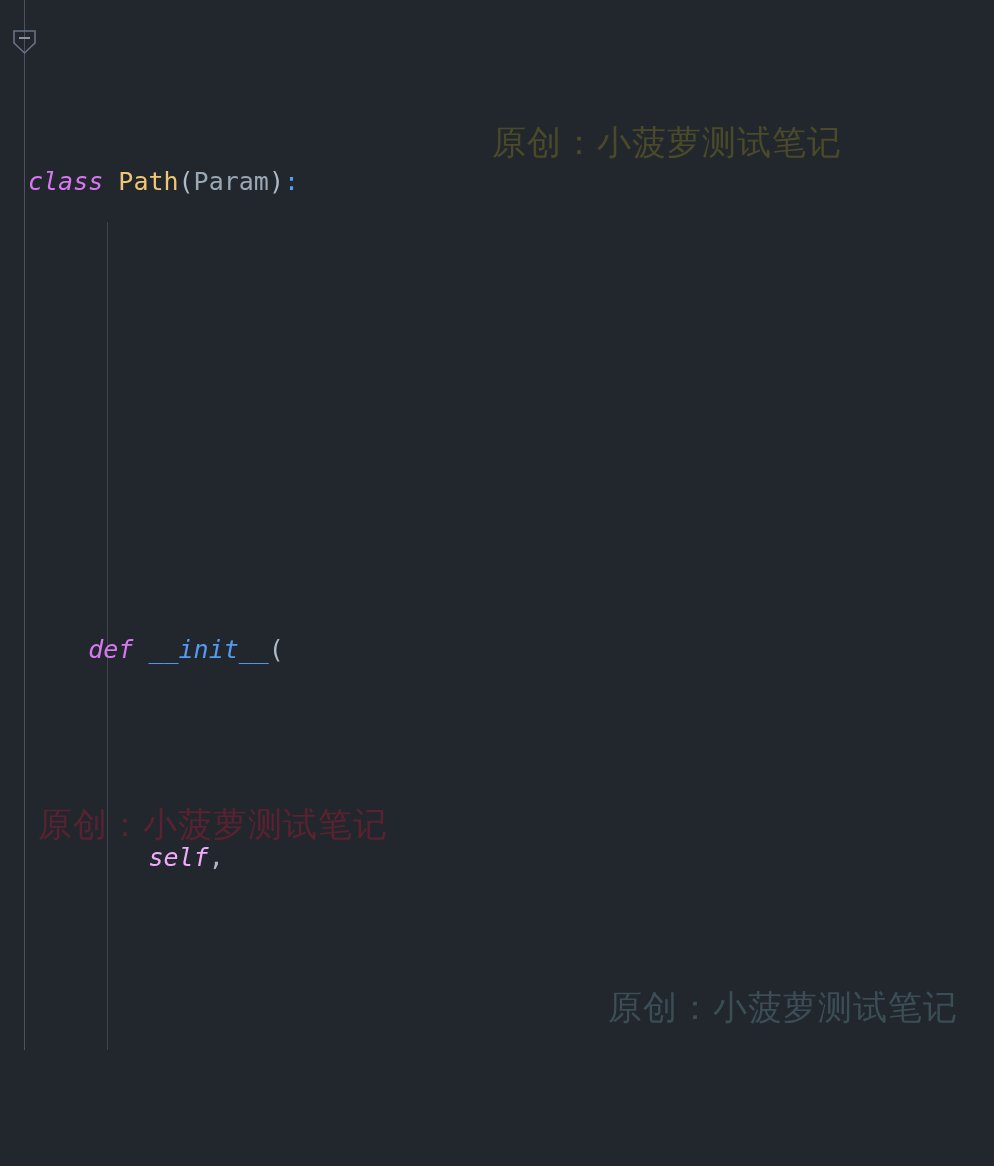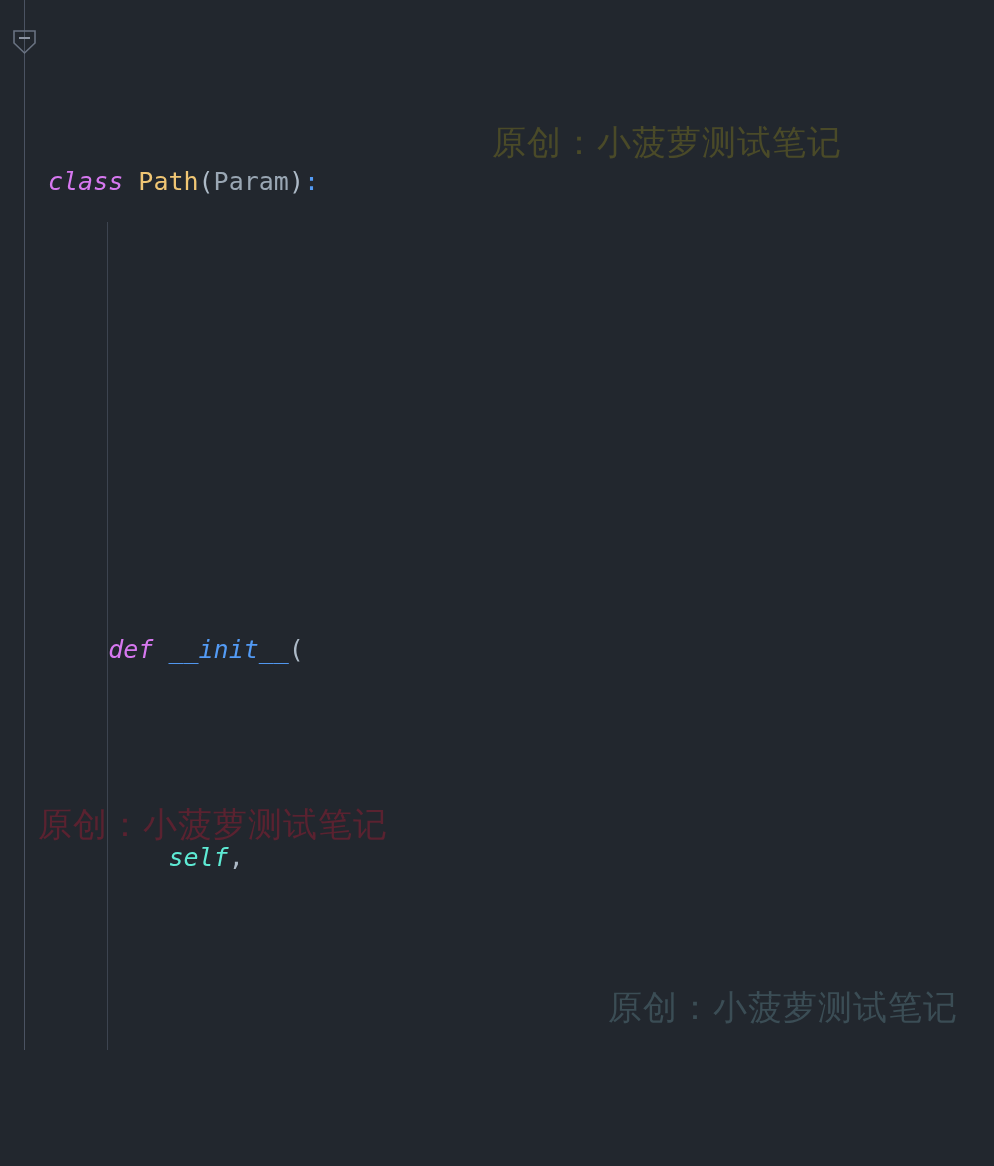--- a/index.html
+++ b/index.html
@@ -61,32 +61,32 @@
     padding: 0;
     font-family: "DejaVu Sans Mono", monospace;
     font-size: 25px;
     line-height: 52px;
     white-space: pre;
     color: #adbac7;
     z-index: 3;
   }
   .code .line {
     height: 52px;
-    padding-left: 48px;
+    padding-left: 28px;
     box-sizing: border-box;
   }
 
   
   .t-kw      { color: #d778f0; font-style: italic; }  
   .t-fnname  { color: #f0c674; }                      
   .t-punct   { color: #adbac7; }
   .t-param   { color: #9aa7b4; }
   .t-colon   { color: #539bf5; }
   .t-op      { color: #539bf5; }
-  .t-self    { color: #5eead4; font-style: italic; }
+  .t-self    { color: #f0abfc; font-style: italic; }
   .t-magic   { color: #539bf5; font-style: italic; }
 
   
   .wm {
     position: absolute;
     font-family: "DejaVu Sans", sans-serif;
     font-size: 34px;
     letter-spacing: 1px;
     white-space: nowrap;
     pointer-events: none;

